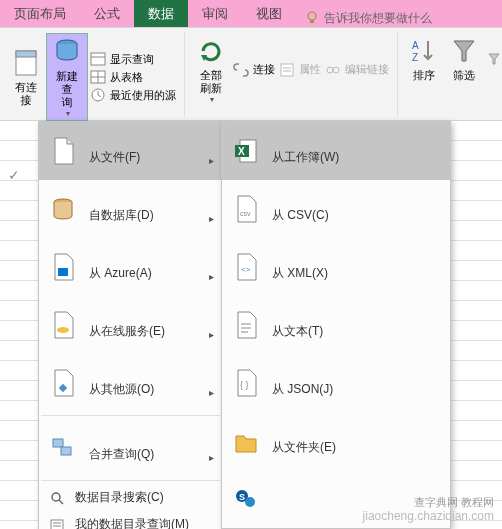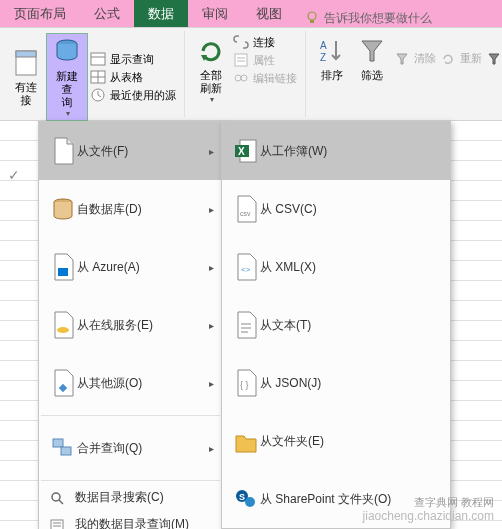--- a/index.html
+++ b/index.html
@@ -18,21 +18,21 @@
 .ribbon-small-row { display: flex; align-items: center; padding: 1px 2px; font-size: 11px; gap: 4px; white-space: nowrap; }
 .ribbon-small-row .icon-s { width: 16px; height: 16px; }
 .dropdown-arrow { font-size: 8px; color: #555; margin-left: 2px; }
 
 .tell-me { display: flex; align-items: flex-start; gap: 4px; color: #666; font-size: 12px; padding: 10px 8px; }
 .bulb { width: 16px; height: 16px; }
 
 .menu { position: absolute; background: #fcfcfc; border: 1px solid #c6c6c6; box-shadow: 2px 2px 6px rgba(0,0,0,0.25); }
 .menu1 { left: 38px; top: 121px; width: 185px; }
 .menu2 { left: 221px; top: 121px; width: 230px; }
-.menu-item { display: flex; align-items: center; padding: 8px 10px; cursor: pointer; position: relative; }
+.menu-item { display: flex; align-items: flex-end; padding: 8px 10px; gap: 12px; cursor: pointer; position: relative; }
 .menu-item.tall { padding: 14px 10px; }
 .menu-item.hover { background: #c5c5c5; }
 .menu-item .micon { width: 28px; height: 30px; flex-shrink: 0; }
 .menu-item .mtext { font-size: 12px; color: #333; }
 .menu-item .arrow { position: absolute; right: 8px; font-size: 10px; color: #555; }
 .menu-sep { height: 1px; background: #e0e0e0; margin: 3px 2px; }
 .menu-small-item { display: flex; align-items: center; padding: 5px 10px; gap: 10px; font-size: 12px; color: #333; cursor: pointer; }
 .menu-small-item .sicon { width: 16px; height: 16px; flex-shrink: 0; }
 
 .sheet-bg { position: absolute; top: 121px; left: 0; right: 0; bottom: 0; background: repeating-linear-gradient(to bottom, #fff 0, #fff 19px, #e0e0e0 19px, #e0e0e0 20px); z-index: -1; }
@@ -113,21 +113,21 @@
   <div class="ribbon-group">
     <div style="display:flex;">
       <div class="ribbon-big">
         <svg class="icon-large" viewBox="0 0 32 32">
             <path d="M8 16 a8 8 0 1 1 2 6" fill="none" stroke="#2a7a3a" stroke-width="3"></path>
             <polygon points="6,20 12,20 9,26" fill="#2a7a3a"></polygon>
           </svg>
         <div class="lbl">全部刷新</div>
         <span class="dropdown-arrow">▾</span>
       </div>
-      <div style="display:flex;flex-direction:column;justify-content:flex-start;">
+      <div style="display:flex;flex-direction:row;justify-content:space-between;">
         <div class="ribbon-small-row">
           <svg class="icon-s" viewBox="0 0 16 16">
               <path d="M4 8 a3 3 0 0 1 0-6 h2 M12 8 a3 3 0 0 1 0 6 h-2" stroke="#888" fill="none" stroke-width="1.5"></path>
             </svg>
           <span>连接</span>
         </div>
         <div class="ribbon-small-row">
           <svg class="icon-s" viewBox="0 0 16 16">
               <rect x="2" y="2" width="12" height="12" fill="#fff" stroke="#bbb"></rect>
               <line x1="4" y1="6" x2="12" y2="6" stroke="#bbb"></line>
@@ -304,20 +304,19 @@
         <path d="M4 10 h8 l2 3 h10 v13 h-20 z" fill="#f0c050" stroke="#c09020"></path>
       </svg>
     <span class="mtext">从文件夹(E)</span>
   </div>
   <div class="menu-item tall">
     <svg class="micon" viewBox="0 0 28 30">
         <circle cx="10" cy="12" r="6" fill="#0a5a9a"></circle>
         <circle cx="18" cy="18" r="5" fill="#2a8aca"></circle>
         <text x="7" y="16" font-size="9" fill="#fff" font-weight="bold">S</text>
       </svg>
-    <span class="mtext">从 SharePoint 文件夹(O)</span>
   </div>
 </div>
 
 <div class="watermark">
   <div>查字典网 教程网</div>
   <div class="wm2">jiaocheng.chazidian.com</div>
 </div>
 
 </body></html>

